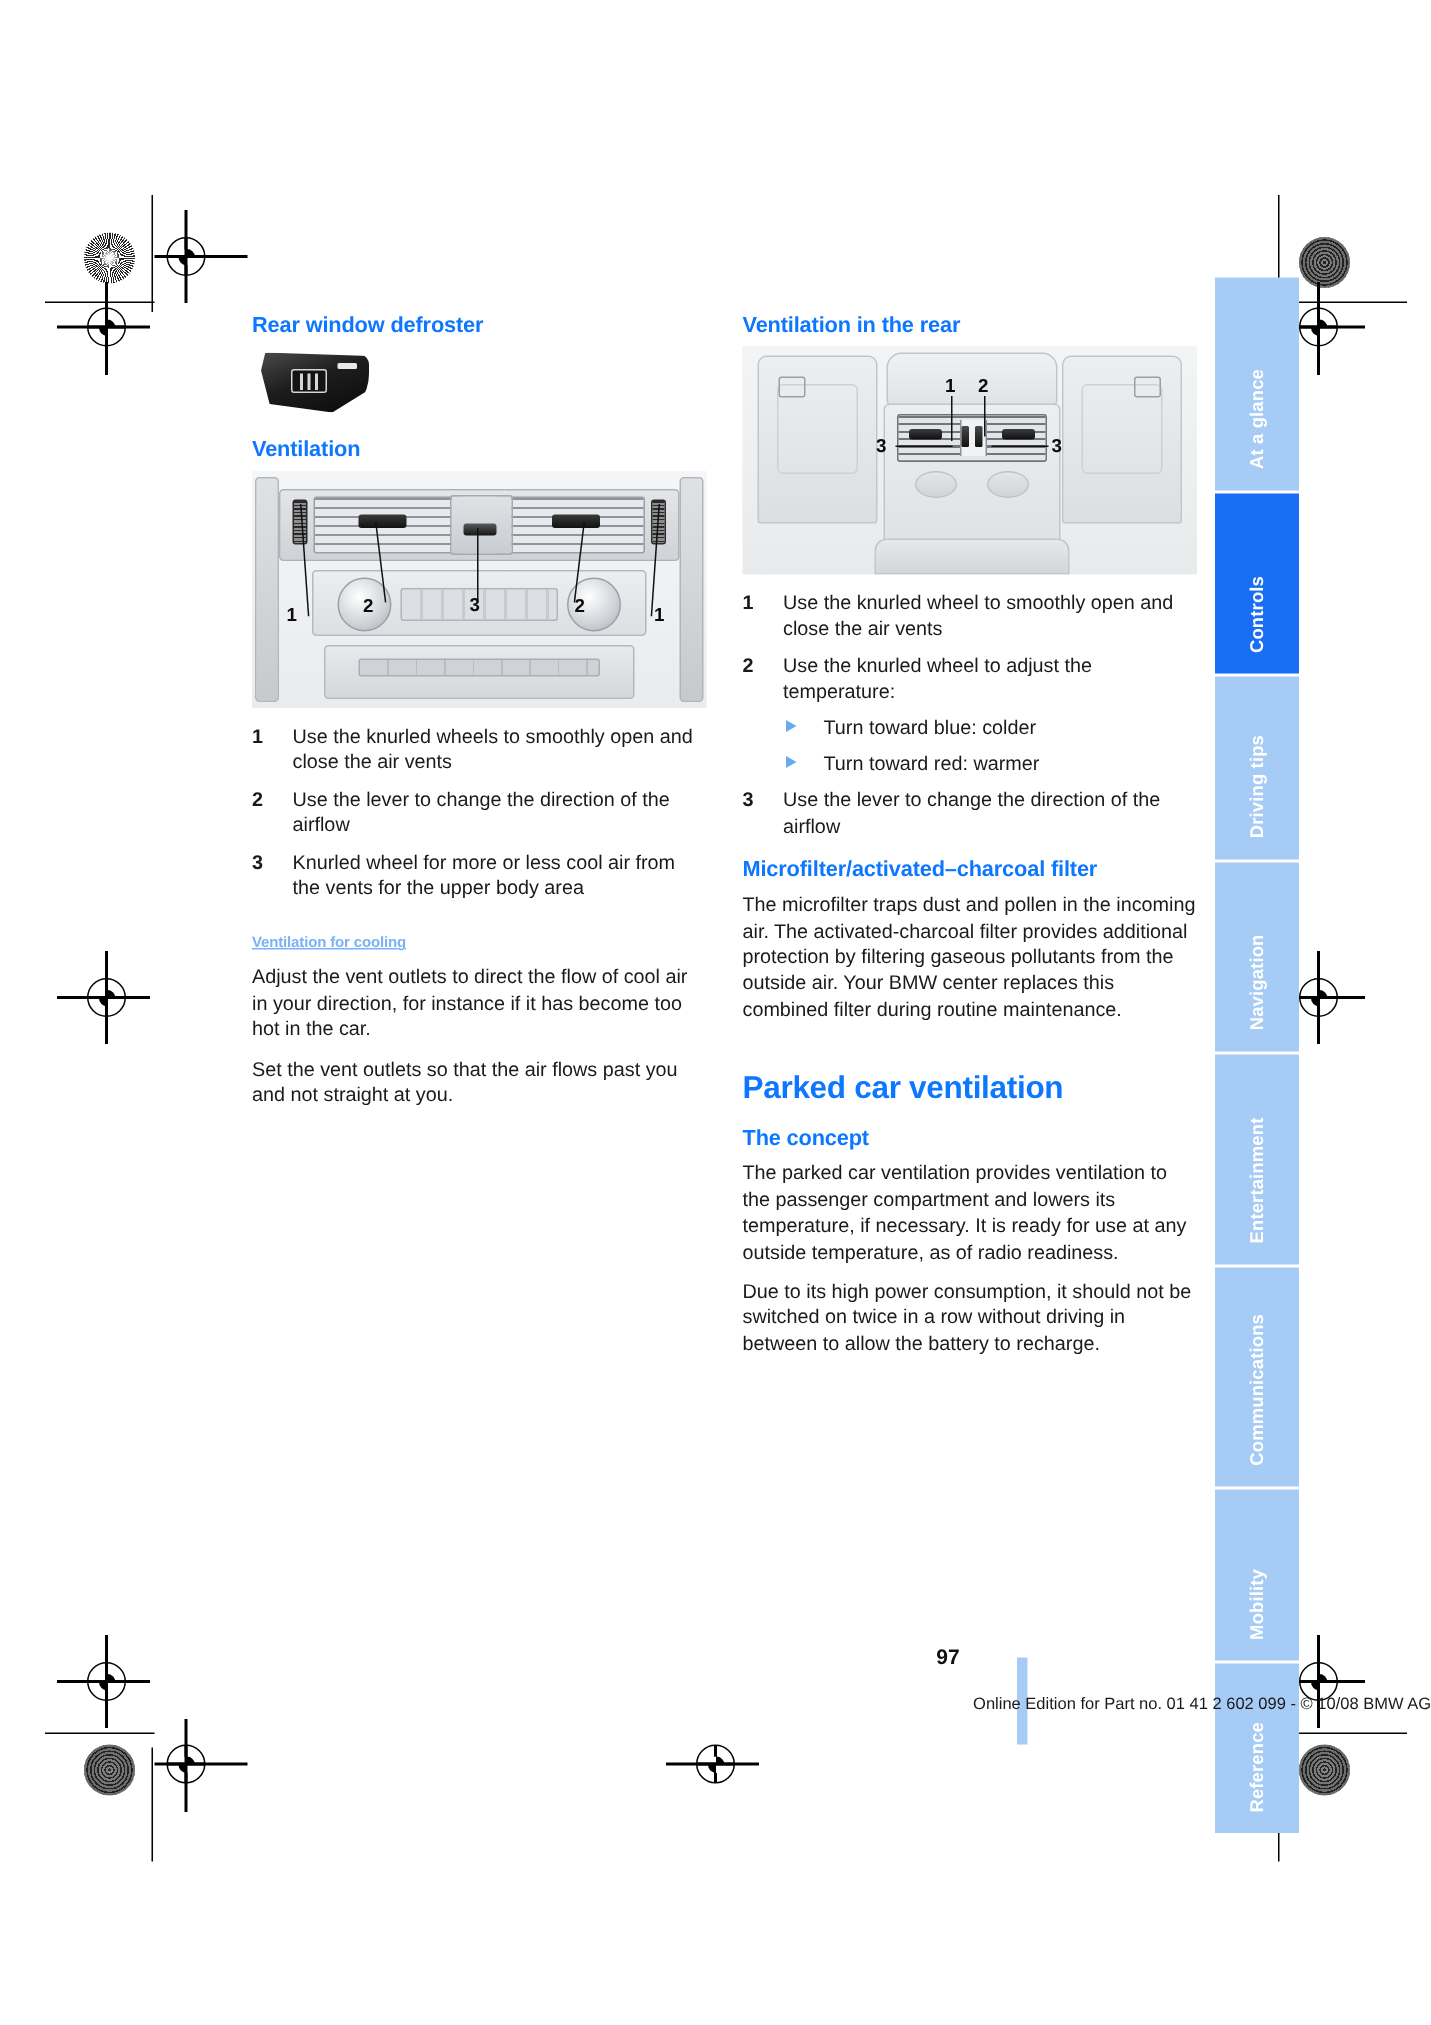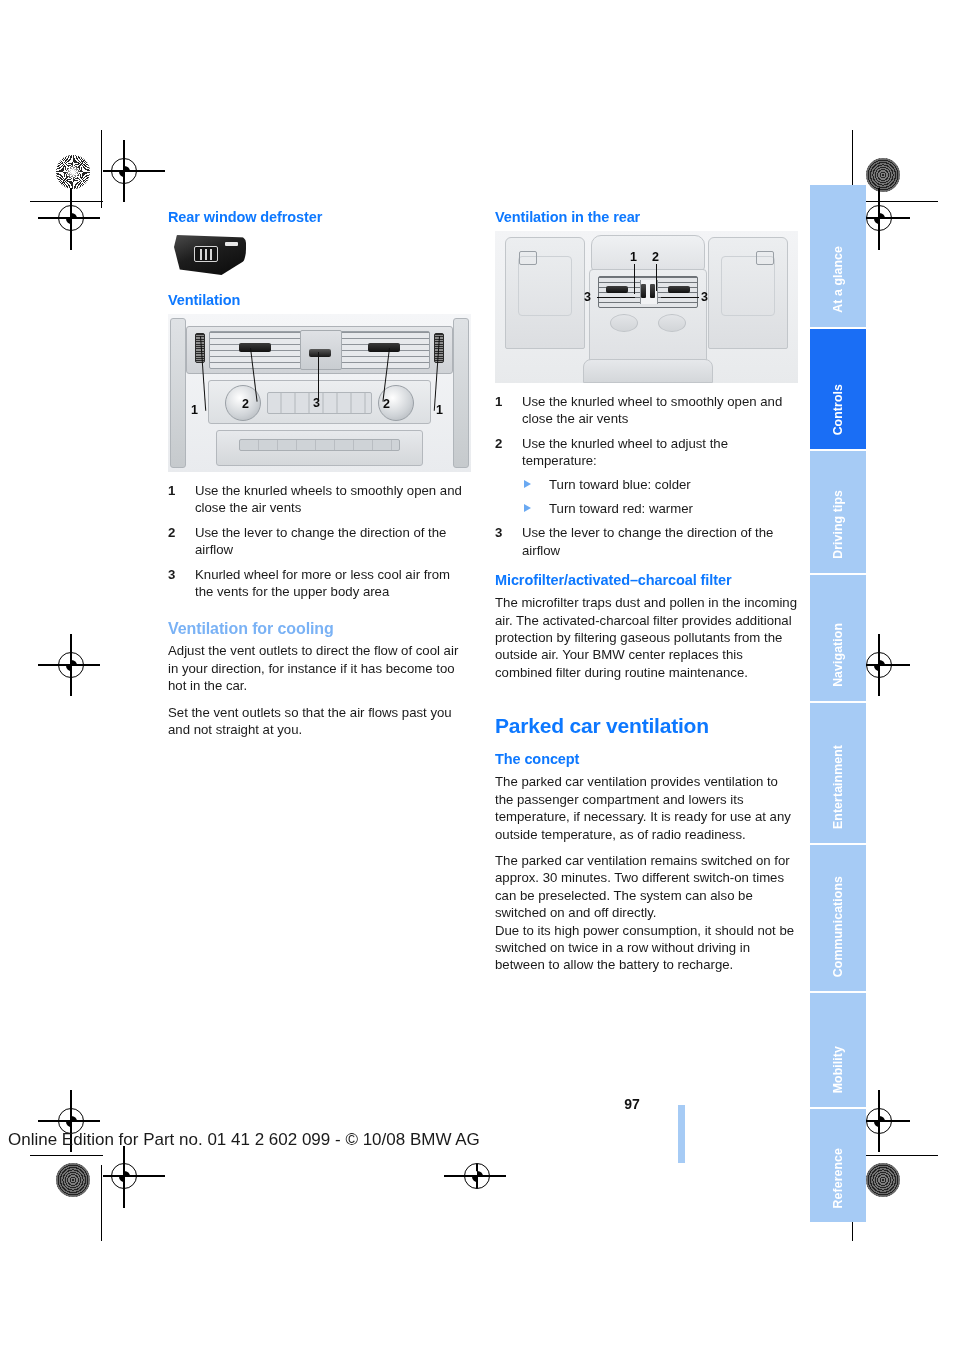--- a/index.html
+++ b/index.html
@@ -103,26 +103,27 @@
   }
   h2.section {
     font-size: 14.5px;
     line-height: 18px;
     font-weight: bold;
     color: #0d78ff;
     margin: 0 0 5px 0;
     letter-spacing: -0.1px;
   }
   h3.sub {
-    font-size: 16px;
+    font-size: 10px;
     line-height: 18px;
     font-weight: bold;
     color: #7ab2f5;
     margin: 20px 0 4px 0;
     letter-spacing: -0.1px;
+    text-decoration: underline;
   }
   h2.section.spaced { margin-top: 12px; }
 
   p.body {
     font-size: 13.2px;
     line-height: 17.4px;
     color: #1a1a1a;
     margin: 0 0 9px 0;
     text-align: left;
   }
@@ -510,22 +511,22 @@
     color: #111;
   }
   .page-number .inner {
     display: inline-block;
     margin-left: 310px;
   }
   .footer-line {
     position: absolute;
     left: 0; right: 0;
     top: 1130px;
-    text-align: left;
-    font-size: 17px;
+    text-align: right;
+    font-size: 11px;
     color: #1a1a1a;
   }
   .footer-line .inner {
     display: inline-block;
     margin-left: 8px;
   }
   .page-bar {
     position: absolute;
     left: 678px;
     top: 1105px;
@@ -765,21 +766,20 @@
         </ol>
 
         <h2 class="section spaced">Microfilter/activated–charcoal filter</h2>
         <p class="body">The microfilter traps dust and pollen in the incoming air. The activated-charcoal filter provides additional protection by filtering gaseous pollutants from the outside air. Your BMW center replaces this combined filter during routine maintenance.</p>
 
         <h1 class="chapter">Parked car ventilation</h1>
 
         <h2 class="section">The concept</h2>
 
         <p class="body">The parked car ventilation provides ventilation to the passenger compartment and lowers its temperature, if necessary. It is ready for use at any outside temperature, as of radio readiness.</p>
-        <p class="body nogap">The parked car ventilation remains switched on for approx. 30 minutes. Two different switch-on times can be preselected. The system can also be switched on and off directly.</p>
         <p class="body">Due to its high power consumption, it should not be switched on twice in a row without driving in between to allow the battery to recharge.</p>
       </div>
 
     </div>
   </div>
 
   <div class="tabs">
     <div class="tab" style="height:142px;">
       <span>At a glance</span>
     </div>

